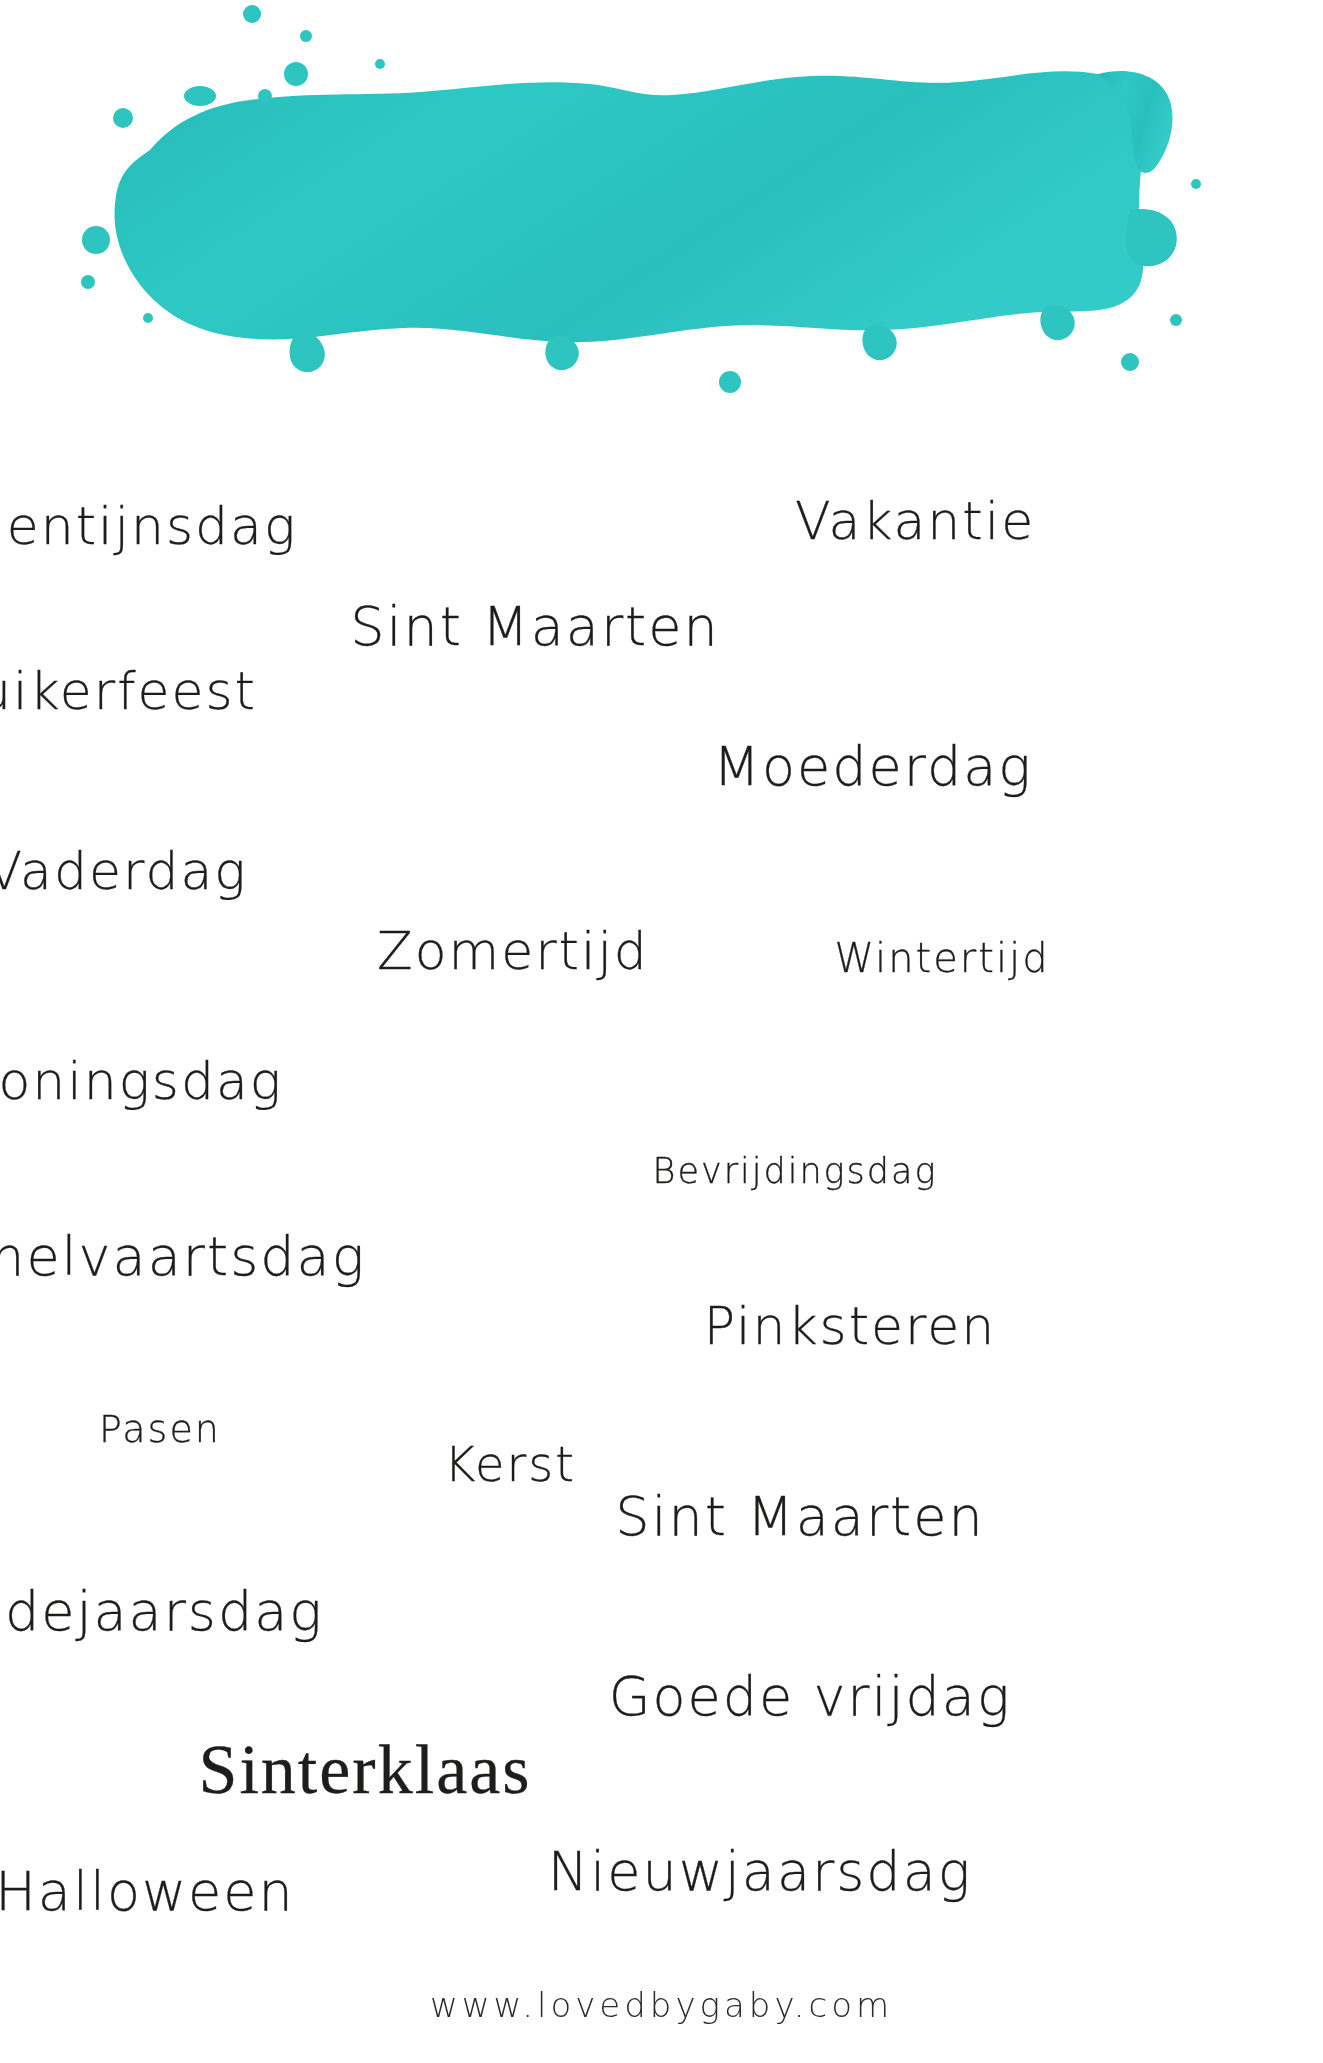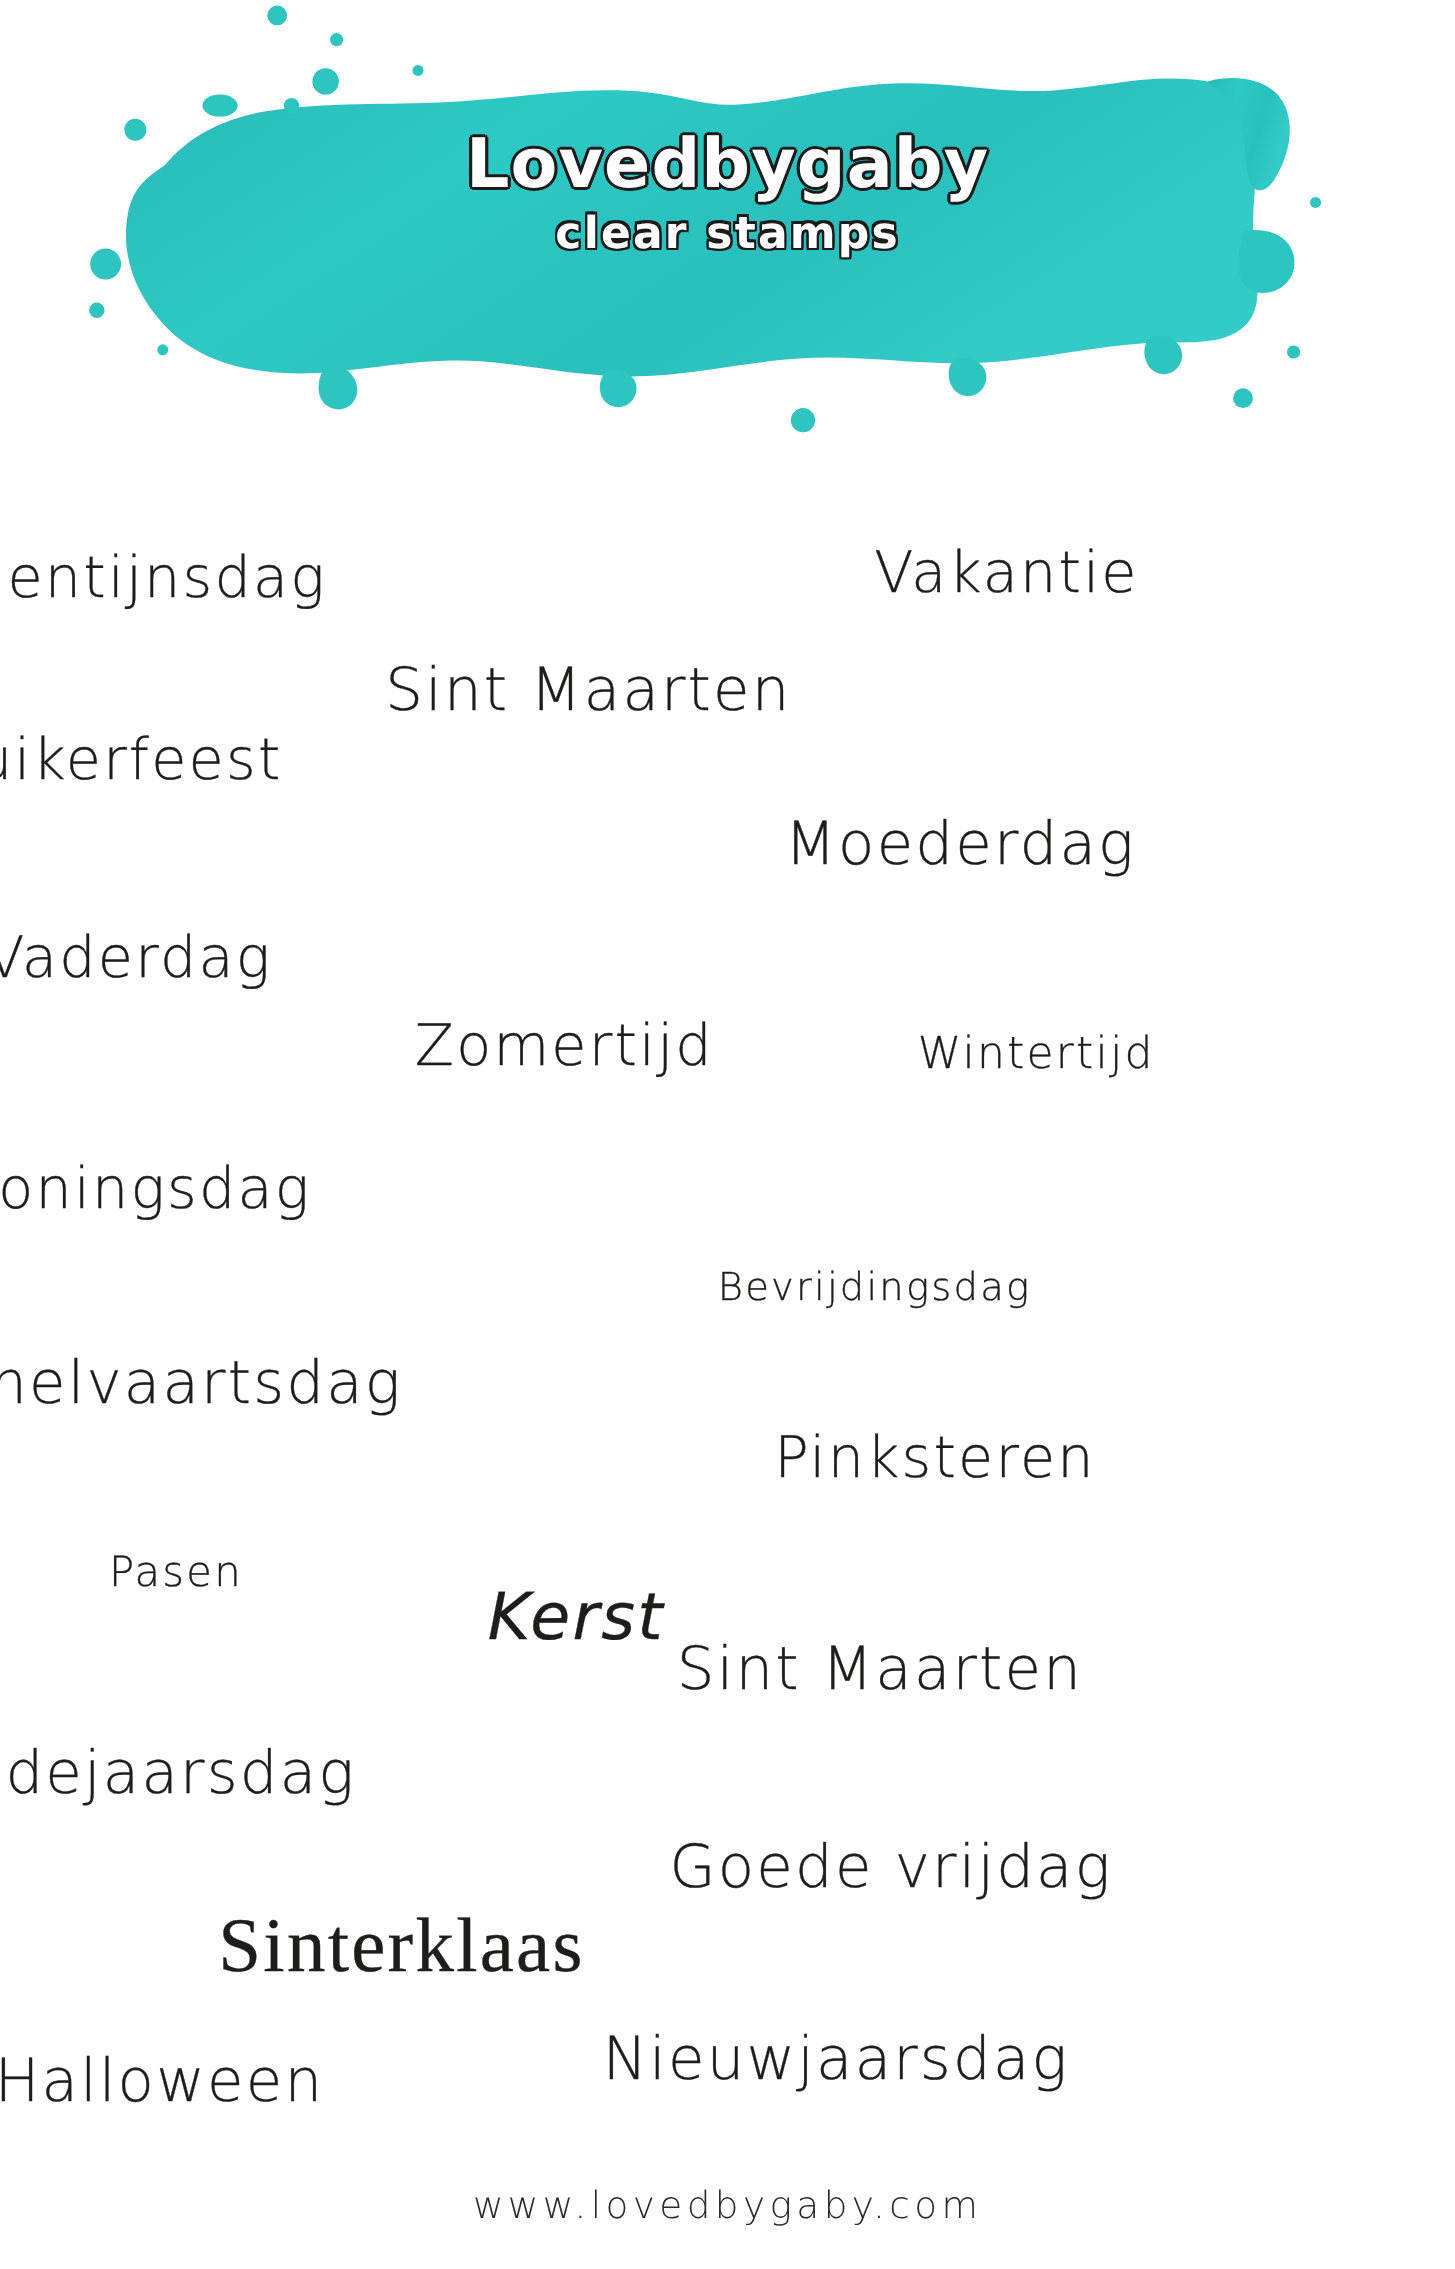--- a/index.html
+++ b/index.html
@@ -155,41 +155,37 @@
     <circle cx="123" cy="118" r="10" fill="#2ec4c0"></circle>
     <circle cx="96" cy="240" r="14" fill="#2ec4c0"></circle>
     <circle cx="88" cy="282" r="7" fill="#2ec4c0"></circle>
     <circle cx="148" cy="318" r="5" fill="#2ec4c0"></circle>
     <circle cx="730" cy="382" r="11" fill="#2ec4c0"></circle>
     <circle cx="1130" cy="362" r="9" fill="#2ec4c0"></circle>
     <circle cx="1176" cy="320" r="6" fill="#2ec4c0"></circle>
     <circle cx="1196" cy="184" r="5" fill="#2ec4c0"></circle>
   </svg>
 
-  <div id="logo-block">
-    <div id="logo-title">Lovedbygaby</div>
-    <div id="logo-subtitle">clear stamps</div>
-  </div>
 </div>
 
 <div id="stamp-words">
     <div class="stamp-word" style="left: 110px; top: 70px; font-size: 52px; transform: translateX(-50%);">Valentijnsdag</div>
     <div class="stamp-word" style="left: 915px; top: 65px; font-size: 52px; transform: translateX(-50%);">Vakantie</div>
     <div class="stamp-word" style="left: 535px; top: 170px; font-size: 54px; transform: translateX(-50%);">Sint Maarten</div>
     <div class="stamp-word" style="left: 100px; top: 235px; font-size: 52px; transform: translateX(-50%);">Suikerfeest</div>
     <div class="stamp-word" style="left: 873px; top: 310px; font-size: 54px; transform: translateX(-50%);">Moederdag</div>
     <div class="stamp-word" style="left: 117px; top: 415px; font-size: 52px; transform: translateX(-50%);">Vaderdag</div>
     <div class="stamp-word" style="left: 513px; top: 495px; font-size: 52px; transform: translateX(-50%);">Zomertijd</div>
     <div class="stamp-word" style="left: 942px; top: 480px; font-size: 40px; transform: translateX(-50%); margin-top: 28px;">Wintertijd</div>
     <div class="stamp-word" style="left: 124px; top: 625px; font-size: 52px; transform: translateX(-50%);">Koningsdag</div>
     <div class="stamp-word" style="left: 795px; top: 690px; font-size: 35px; transform: translateX(-50%); margin-top: 34px;">Bevrijdingsdag</div>
     <div class="stamp-word" style="left: 130px; top: 800px; font-size: 54px; transform: translateX(-50%);">Hemelvaartsdag</div>
     <div class="stamp-word" style="left: 850px; top: 870px; font-size: 52px; transform: translateX(-50%);">Pinksteren</div>
     <div class="stamp-word" style="left: 160px; top: 980px; font-size: 38px; transform: translateX(-50%);">Pasen</div>
-    <div class="stamp-word" style="left: 524px; top: 1010px; font-size: 59px; transform: translateX(-50%); font-style: italic;">Kerst</div>
+    <div class="stamp-word" style="left: 510px; top: 1010px; font-size: 48px; transform: translateX(-50%);">Kerst</div>
     <div class="stamp-word" style="left: 800px; top: 1060px; font-size: 54px; transform: translateX(-50%);">Sint Maarten</div>
     <div class="stamp-word" style="left: 124px; top: 1155px; font-size: 54px; transform: translateX(-50%);">Oudejaarsdag</div>
     <div class="stamp-word" style="left: 810px; top: 1240px; font-size: 54px; transform: translateX(-50%);">Goede vrijdag</div>
     <div class="stamp-word" style="left: 365px; top: 1305px; font-size: 70px; transform: translateX(-50%); font-family: Liberation Serif, serif;">Sinterklaas</div>
     <div class="stamp-word" style="left: 145px; top: 1435px; font-size: 54px; transform: translateX(-50%);">Halloween</div>
     <div class="stamp-word" style="left: 760px; top: 1415px; font-size: 54px; transform: translateX(-50%); text-align: center;">Nieuwjaarsdag</div>
   </div>
 
 <div id="footer-url">www.lovedbygaby.com</div>
 

